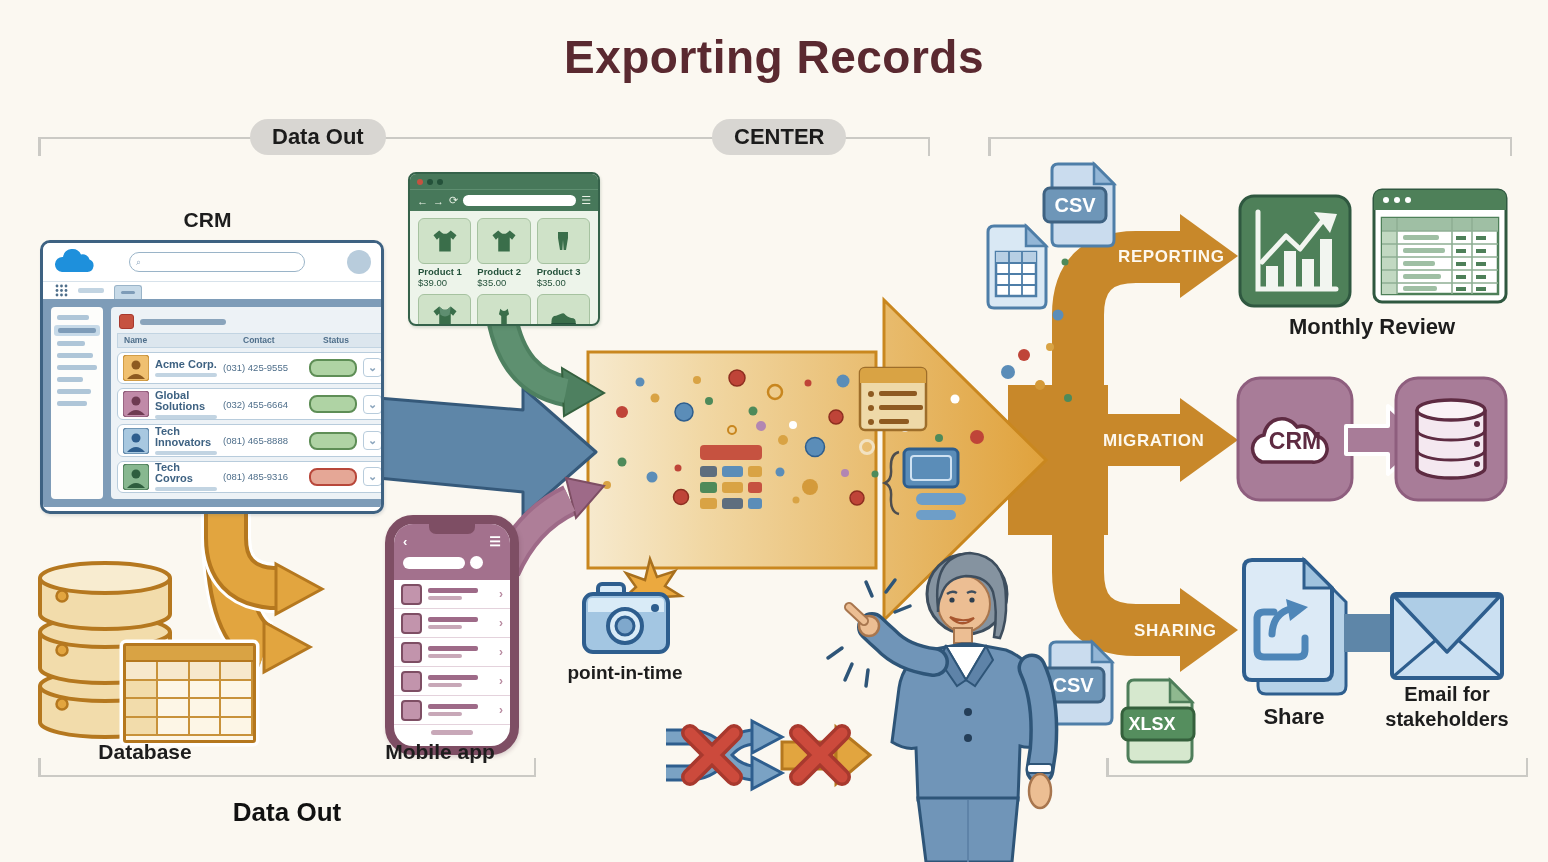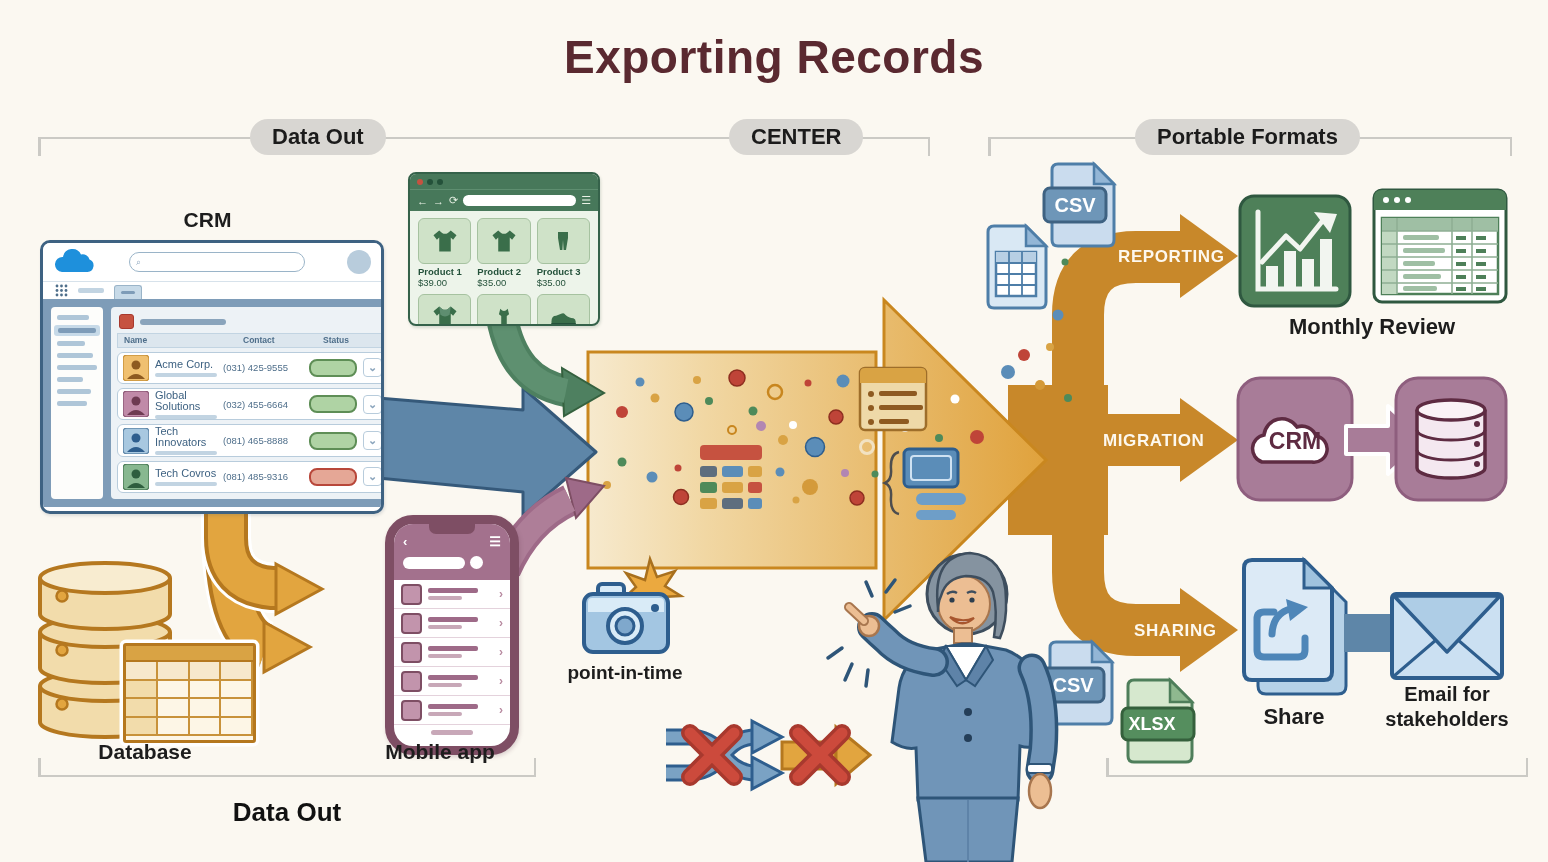--- a/index.html
+++ b/index.html
@@ -39,21 +39,21 @@
   .sline{height:5px;background:#AFC6D8;border-radius:2px;}
   .hl{background:#C7DAE8;padding:3px 4px;border-radius:3px;margin:-2px -3px;}
   .crm-main{flex:1;background:#EDF2F6;border-radius:4px;padding:6px;display:flex;flex-direction:column;}
   .panel-head{display:flex;align-items:center;gap:6px;margin:1px 0 4px 2px;}
   .panel-ic{width:13px;height:13px;background:#C65240;border:1.5px solid #A8392E;border-radius:3px;}
   .panel-line{width:86px;height:6px;background:#8AA4BC;border-radius:3px;}
   .cols{display:flex;align-items:center;height:14px;background:#DCE6EE;border:1px solid #C2D4E2;font-size:8.5px;font-weight:700;color:#4E6E8A;padding:0 6px;}
   .col-name{flex:1;} .col-contact{width:80px;} .col-status{width:58px;}
   .crm-row{display:flex;align-items:center;background:#fff;border:1.5px solid #B8CCDC;border-radius:6px;height:33px;margin-top:4px;padding:0 5px;gap:6px;}
   .nm{flex:1;display:flex;flex-direction:column;justify-content:center;}
-  .nm b{font-size:11px;font-weight:400;color:#3E6282;line-height:11px;}
+  .nm b{font-size:11px;font-weight:700;color:#3E6282;line-height:11px;}
   .nm i{display:block;width:62px;height:4px;background:#C2D4E2;border-radius:2px;margin-top:3px;}
   .ct{width:80px;font-size:9.5px;color:#4E6E8A;}
   .pillst{width:44px;height:14px;border-radius:8px;}
   .st-g{background:#AFD3A4;border:2px solid #5E8E56;}
   .st-r{background:#E5A796;border:2px solid #B8473A;}
   .chev{width:17px;height:17px;border:1.5px solid #B8CCDC;border-radius:4px;color:#8AA4BC;font-size:11px;font-weight:700;display:flex;align-items:center;justify-content:center;line-height:1;}
 
   
   .shop-win{left:408px;top:172px;width:188px;height:150px;border-radius:8px;overflow:hidden;z-index:2;border:2.5px solid #35624A;background:#EDF4EA;box-shadow:1px 2px 3px rgba(50,90,60,.18);}
   .shop-top{height:15px;background:#47785A;display:flex;align-items:center;gap:4px;padding-left:7px;}
@@ -365,22 +365,21 @@
   </svg>
 
   <div class="abs title">Exporting Records</div>
 
   <div class="abs bracket down" style="left:38px;top:137px;width:892px;"></div>
   <div class="abs bracket down" style="left:988px;top:137px;width:524px;"></div>
   <div class="abs bracket up" style="left:38px;top:757px;width:498px;height:18px;"></div>
   <div class="abs bracket up" style="left:1106px;top:757px;width:422px;height:18px;"></div>
 
   <div class="abs pill" style="left:250px;top:119px;">Data Out</div>
-  <div class="abs pill" style="left:729px;top:119px;">CENTER</div>
-  <div class="abs pill" style="left:1135px;top:119px;">Portable Formats</div>
+  <div class="abs pill" style="left:712px;top:119px;">CENTER</div>
 
   <div class="abs caption" style="left:120px;top:208px;width:175px;">CRM</div>
   <div class="abs crm-win comp">
     <div class="crm-head">
       <svg width="44" height="28" viewBox="0 0 44 28">
           <path d="M 9 24 a 7.5 7.5 0 0 1 1 -15 a 9.5 9.5 0 0 1 18 -2.5 a 7 7 0 0 1 8.5 5 a 6.5 6.5 0 0 1 -2 12.5 Z" fill="#1E90DC"></path>
         </svg>
       <div class="crm-search">
           <span>⌕</span>
         </div>

